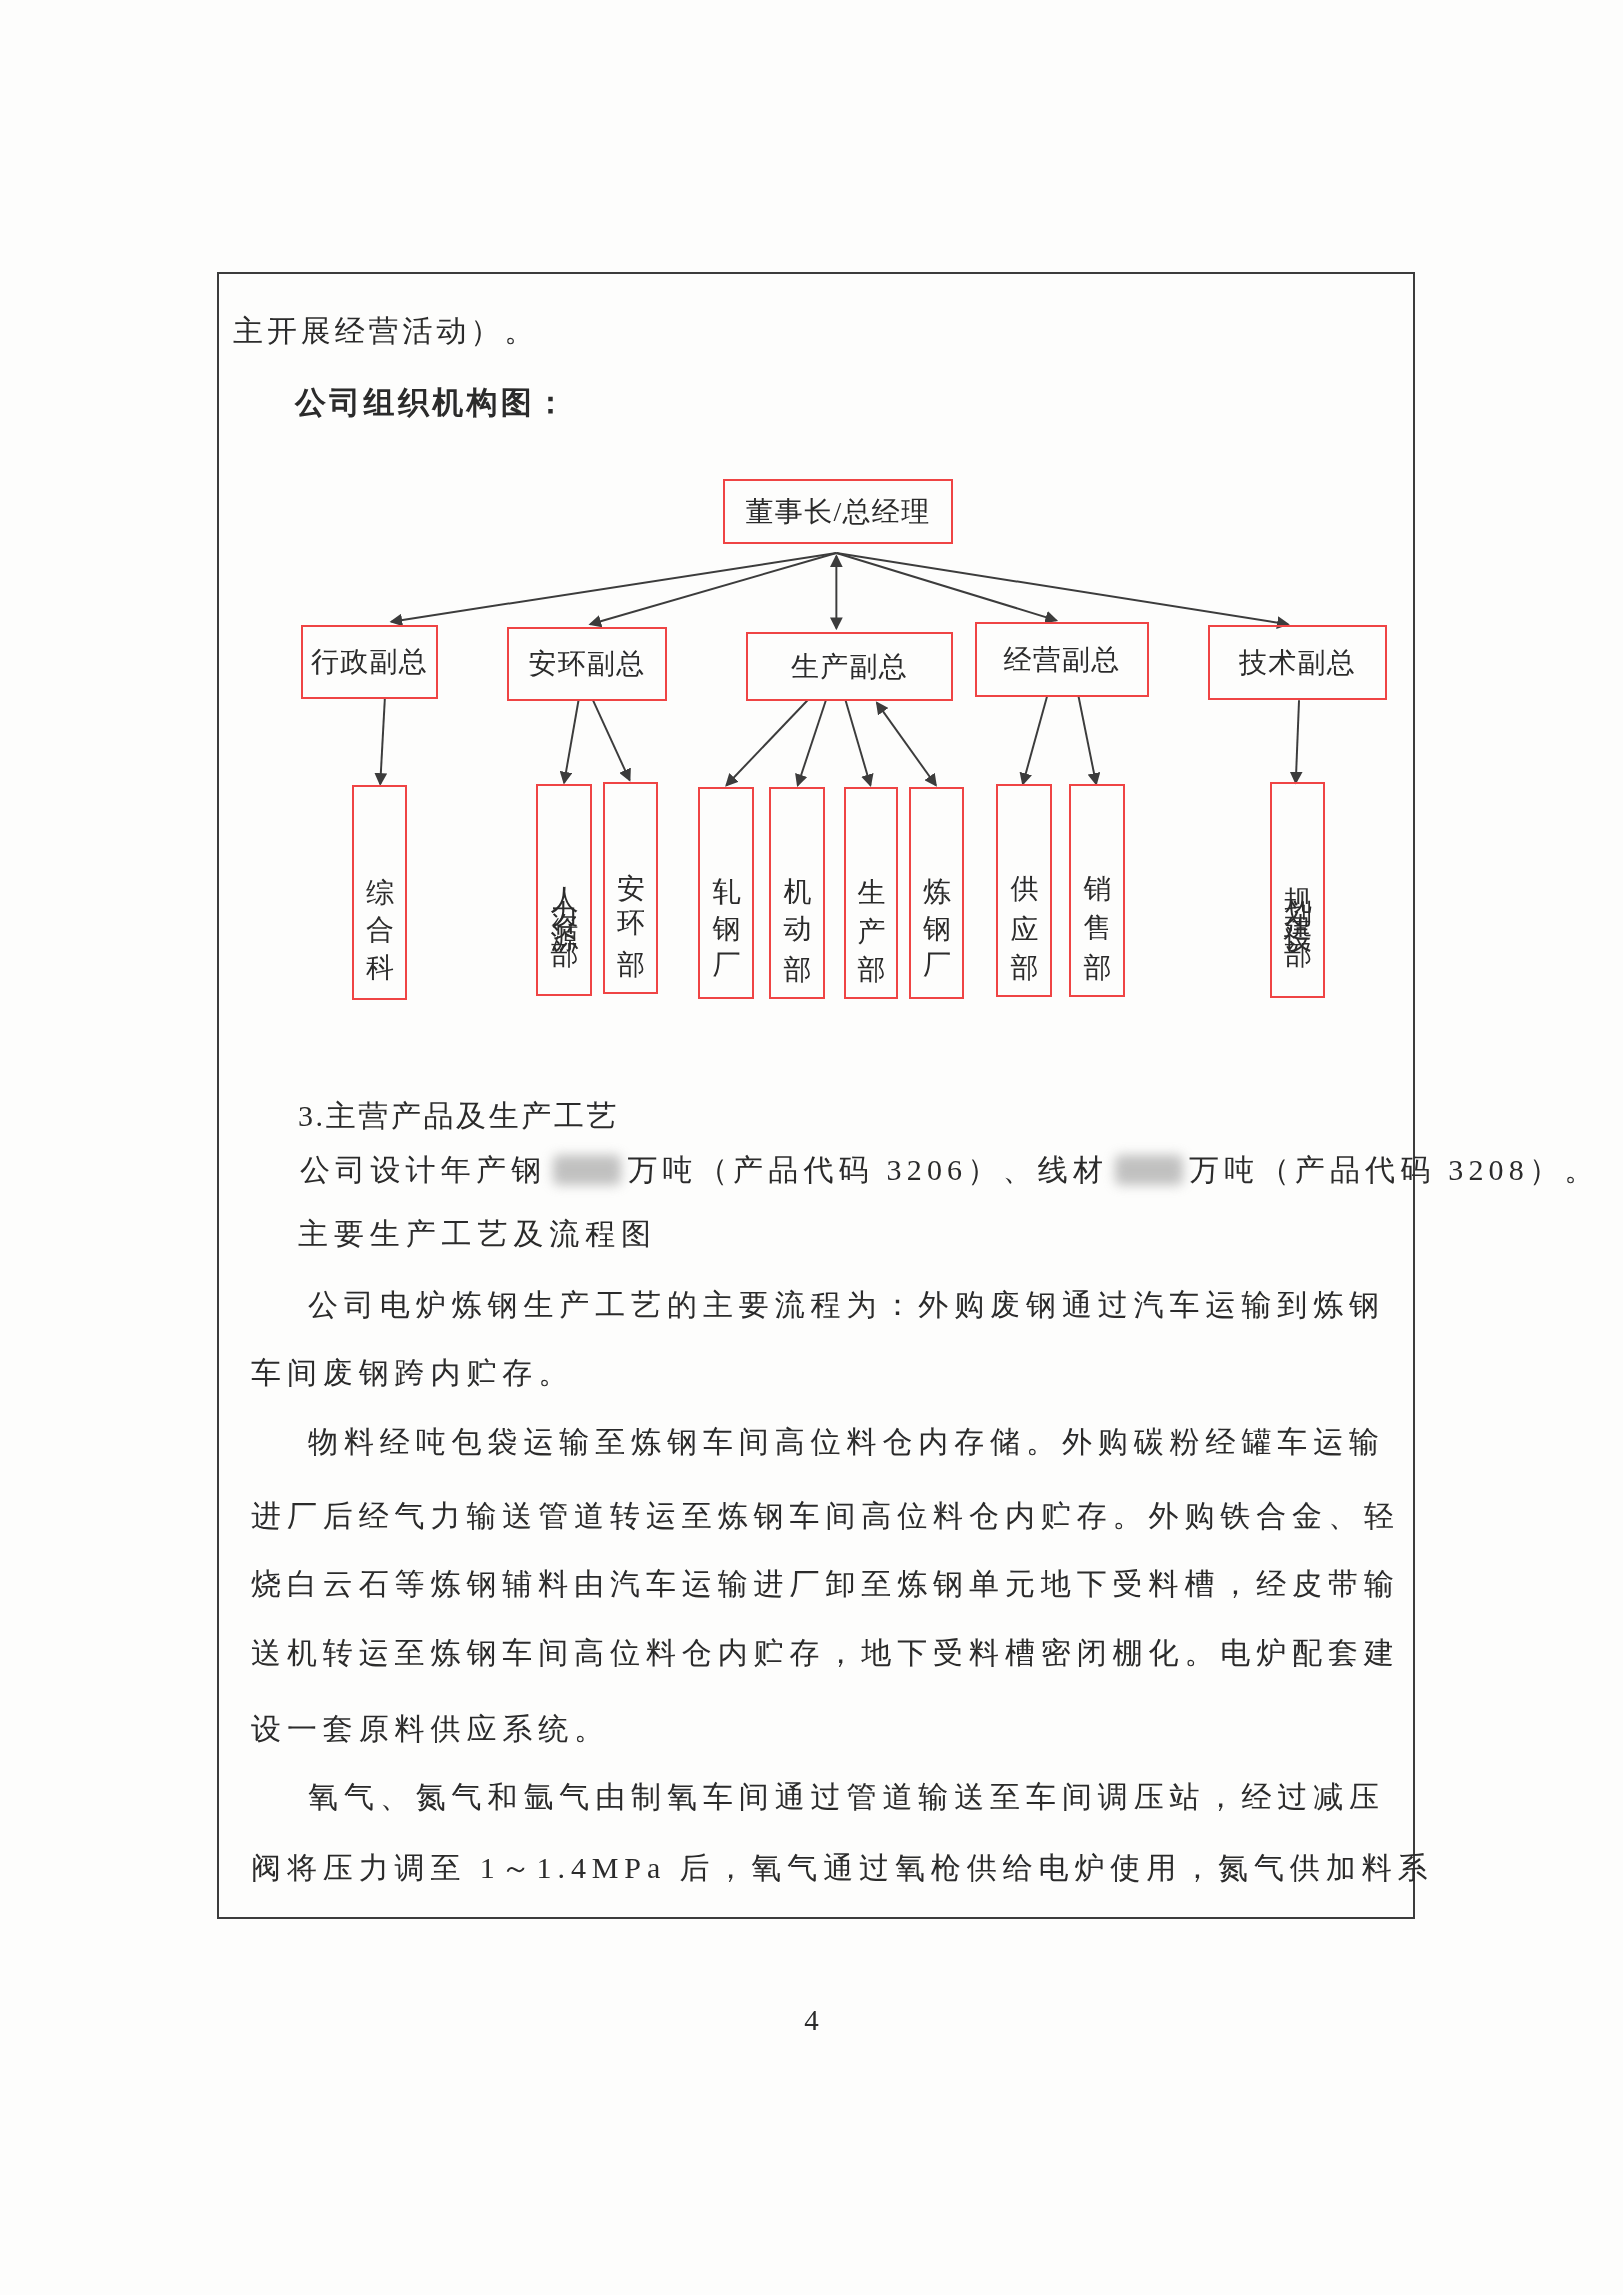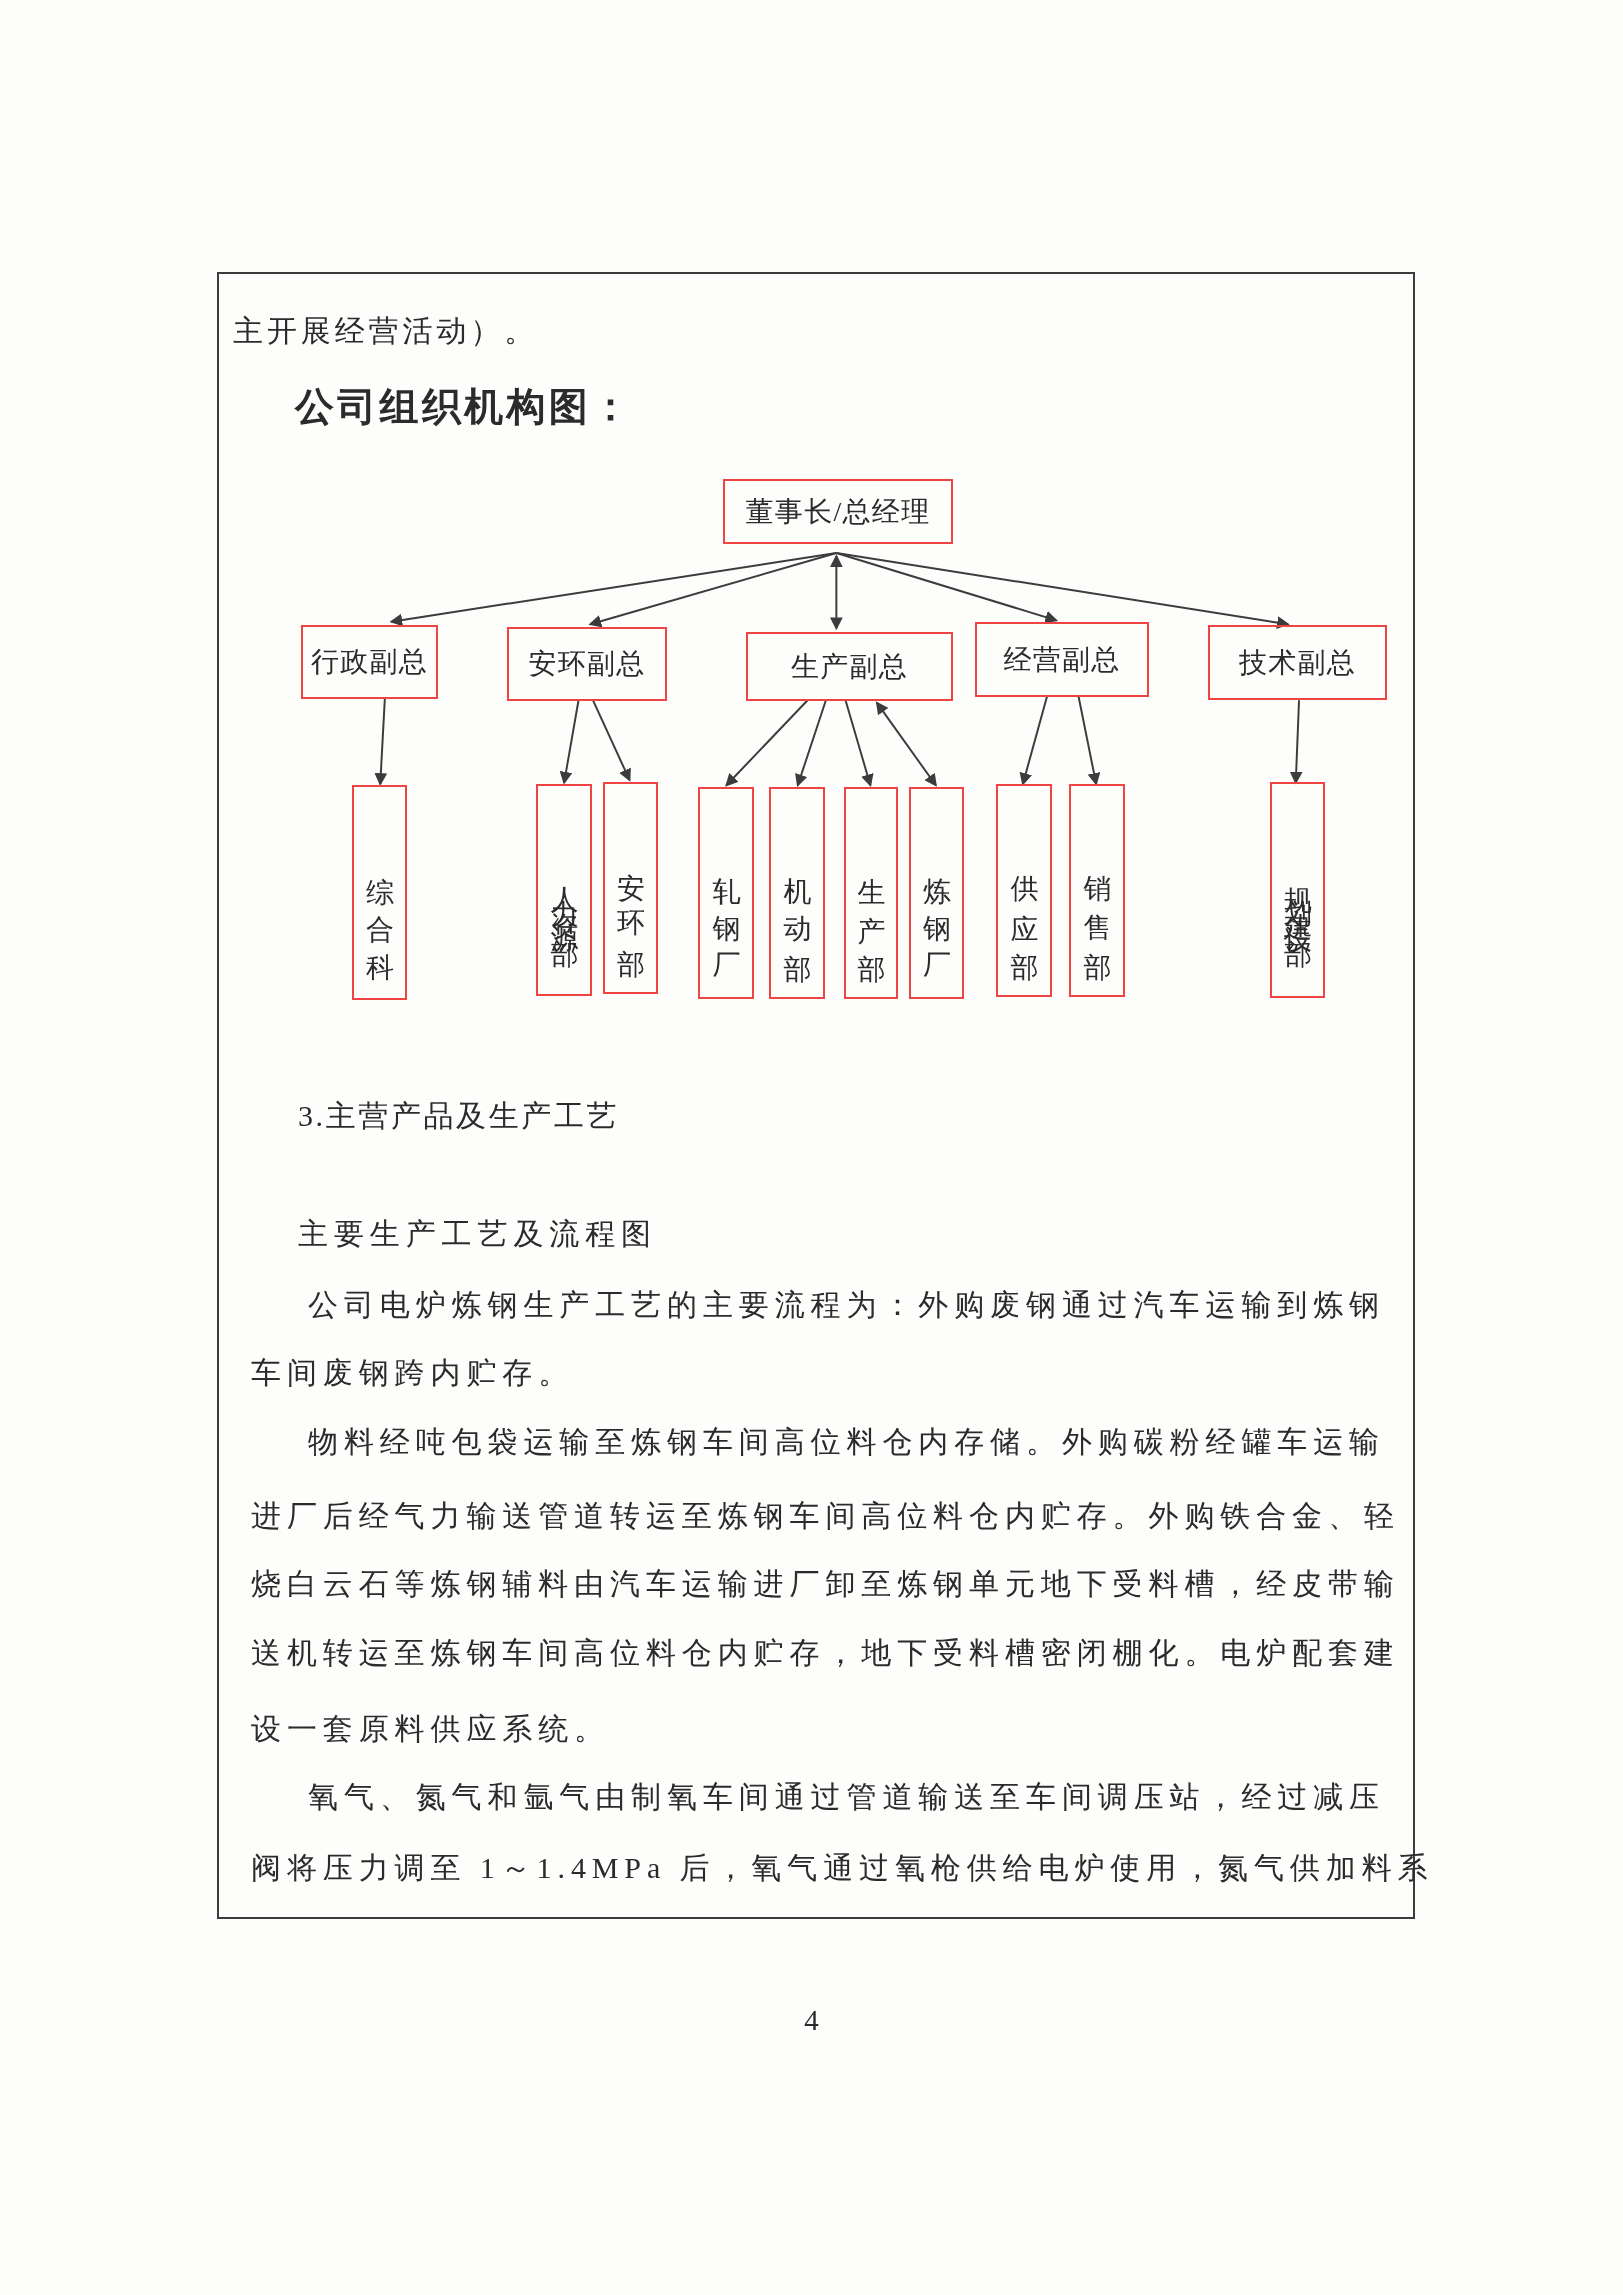--- a/index.html
+++ b/index.html
@@ -8,21 +8,21 @@
     font-family:"Liberation Serif","DejaVu Serif",serif;color:#2b2b2b;overflow:hidden;
   }
   .border-box{
     position:absolute;left:217px;top:272px;width:1198px;height:1647px;
     border:2px solid #3c3c3c;box-sizing:border-box;
   }
   .t{position:absolute;white-space:nowrap;font-size:30px;letter-spacing:5.9px;line-height:1.2;}
   .intro{left:233px;top:313px;letter-spacing:3.9px;}
   .h1{
     left:295px;top:384px;font-family:"Liberation Sans","DejaVu Sans",sans-serif;
-    font-weight:700;font-size:39px;letter-spacing:3.3px;
+    font-weight:700;font-size:31px;letter-spacing:3.3px;
   }
   .sec-h{left:298px;top:1098px;letter-spacing:2.6px;}
   .prod-line{left:300px;top:1152px;letter-spacing:5.2px;}
   .sub-h{left:298px;top:1216px;}
   .indent{left:308px;}
   .flush{left:251px;}
   .redact{
     display:inline-block;width:68px;height:30px;vertical-align:-5.2px;margin:0 6.5px;
     background:#8f8f8f;border-radius:5.2px;filter:blur(5.9px);opacity:.55;
   }
@@ -113,20 +113,23 @@
   </div>
   <div class="obox v3" style="left:1069px;top:784px;width:56px;height:213px;">
     <span class="vtxt">销售部</span>
   </div>
   <div class="obox v5" style="left:1270px;top:782px;width:55px;height:216px;">
     <span class="vtxt">规划建设部</span>
   </div>
 
   <div class="t sec-h">3.主营产品及生产工艺</div>
 
+  <div class="t prod-line">
+    <span>公司设计年产钢</span><span class="redact"></span><span>万吨（产品代码 3206）、线材</span><span class="redact"></span><span>万吨（产品代码 3208）。</span>
+  </div>
 
   <div class="t sub-h">主要生产工艺及流程图</div>
 
   <div class="t indent" style="top:1287px;">公司电炉炼钢生产工艺的主要流程为：外购废钢通过汽车运输到炼钢</div>
   <div class="t flush" style="top:1355px;">车间废钢跨内贮存。</div>
 
   <div class="t indent" style="top:1424px;">物料经吨包袋运输至炼钢车间高位料仓内存储。外购碳粉经罐车运输</div>
   <div class="t flush" style="top:1498px;">进厂后经气力输送管道转运至炼钢车间高位料仓内贮存。外购铁合金、轻</div>
   <div class="t flush" style="top:1635px;">送机转运至炼钢车间高位料仓内贮存，地下受料槽密闭棚化。电炉配套建</div>
   <div class="t flush" style="top:1566px;">烧白云石等炼钢辅料由汽车运输进厂卸至炼钢单元地下受料槽，经皮带输</div>

